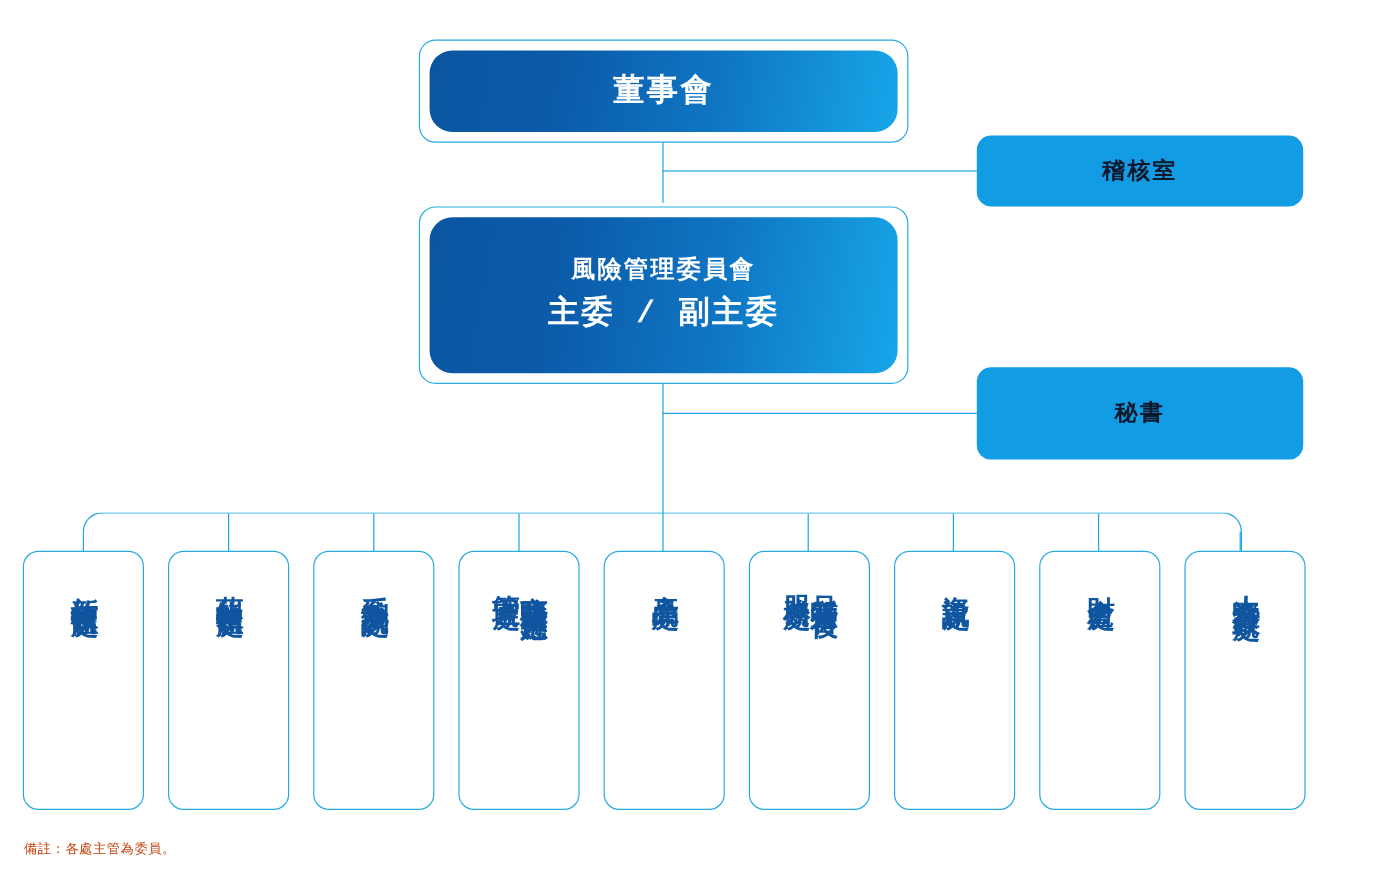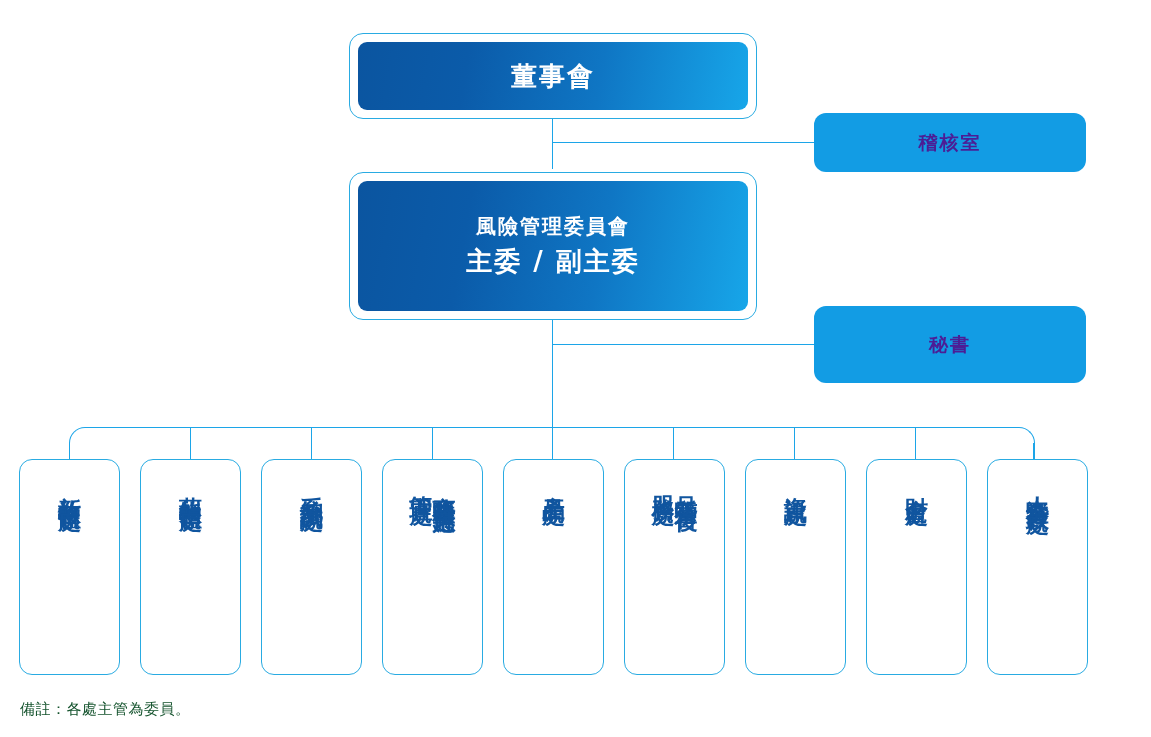--- a/index.html
+++ b/index.html
@@ -44,44 +44,45 @@
     position: absolute;
     border: 1.6px solid #29ABE2;
     border-radius: 14px;
     background: #ffffff;
     box-sizing: border-box;
     padding: 8px;
   }
   .node-grad-inner {
     width: 100%;
     height: 100%;
-    border-radius: 9px;
+    border-radius: 19px;
     box-sizing: border-box;
     background: linear-gradient(100deg, #0B55A0 0%, #0B5BA9 28%, #0F76C4 62%, #17A6E9 100%);
     display: flex;
     flex-direction: column;
     align-items: center;
     justify-content: center;
     color: #ffffff;
     line-height: 1.25;
+    font-family: Liberation Mono, monospace;
   }
   .node-grad-inner .l1 { font-size: 26px; font-weight: bold; letter-spacing: 2px; }
   .node-grad-inner .l2 { font-size: 20px; font-weight: bold; letter-spacing: 2px; }
   .node-grad-inner .l3 { font-size: 26px; font-weight: bold; letter-spacing: 2px; margin-top: 6px; }
 
   
   .node-solid {
     position: absolute;
     background: #129CE4;
     border-radius: 12px;
     display: flex;
     flex-direction: column;
     align-items: center;
     justify-content: center;
-    color: #4c1d95;
+    color: #0f172a;
     text-align: center;
     font-weight: bold;
     line-height: 1.4;
     box-sizing: border-box;
   }
   .node-solid .sl { font-size: 19px; letter-spacing: 2px; }
 
   
   .node-leaf {
     position: absolute;
@@ -104,22 +105,22 @@
     font-weight: bold;
     letter-spacing: 3px;
     line-height: 1;
   }
 
   
   #footnote {
     position: absolute;
     left: 20px;
     top: 700px;
-    font-size: 15px;
-    color: #14532d;
+    font-size: 11px;
+    color: #c2410c;
     letter-spacing: 0.5px;
     white-space: nowrap;
   }
 </style>
 </head>
 <body>
 
 <div id="chart-root">
 
   <div class="line-v" style="left:552px; top:119px; height:50px;"></div>

